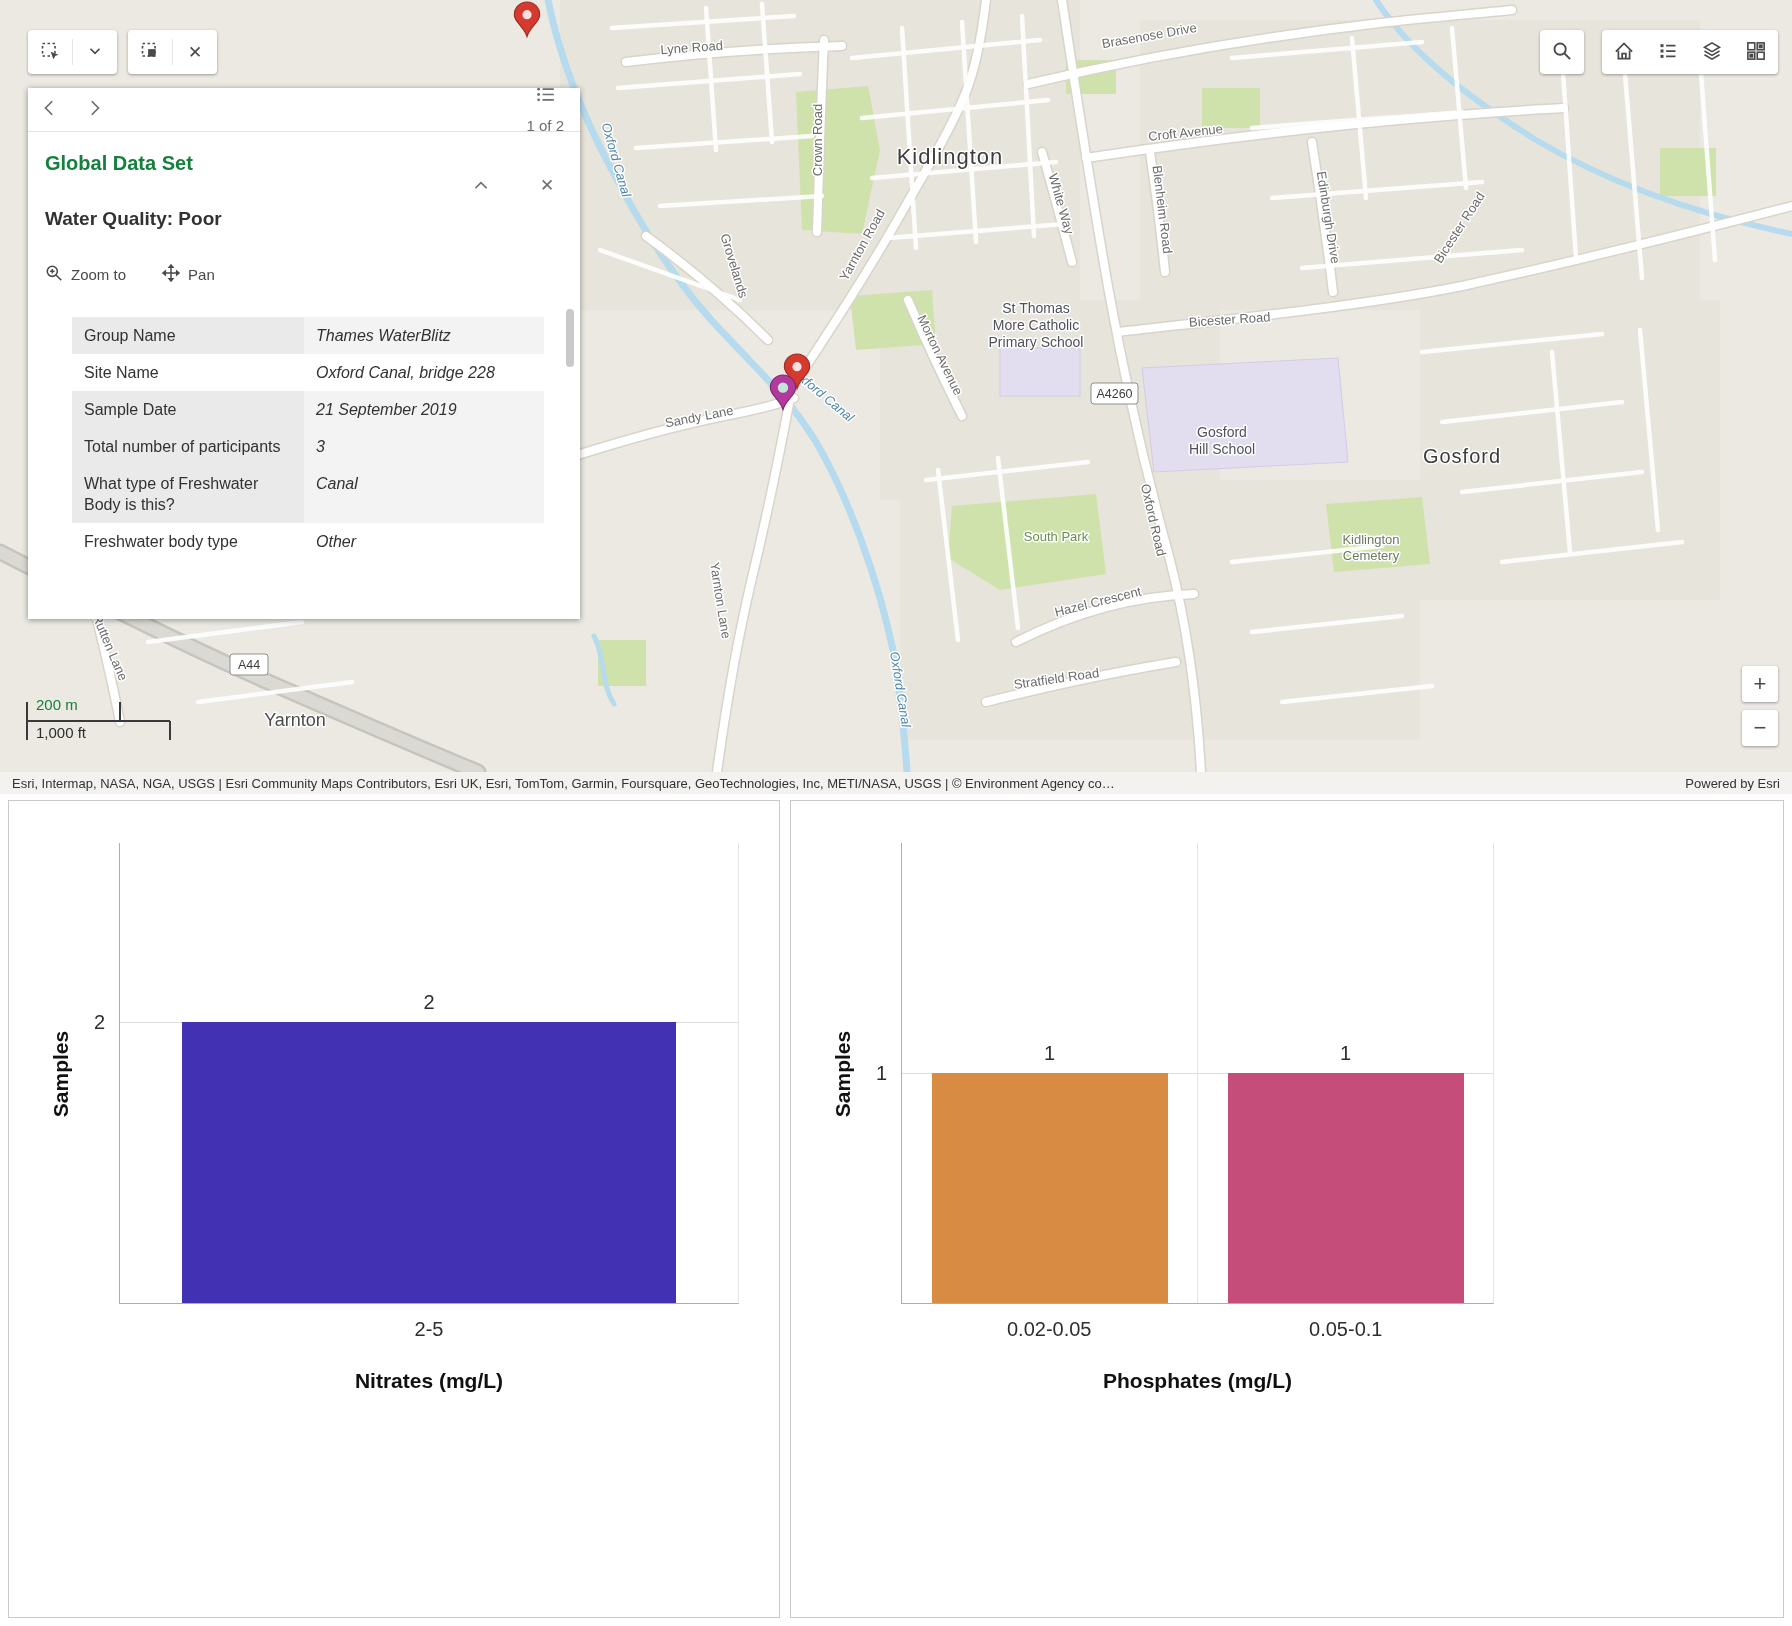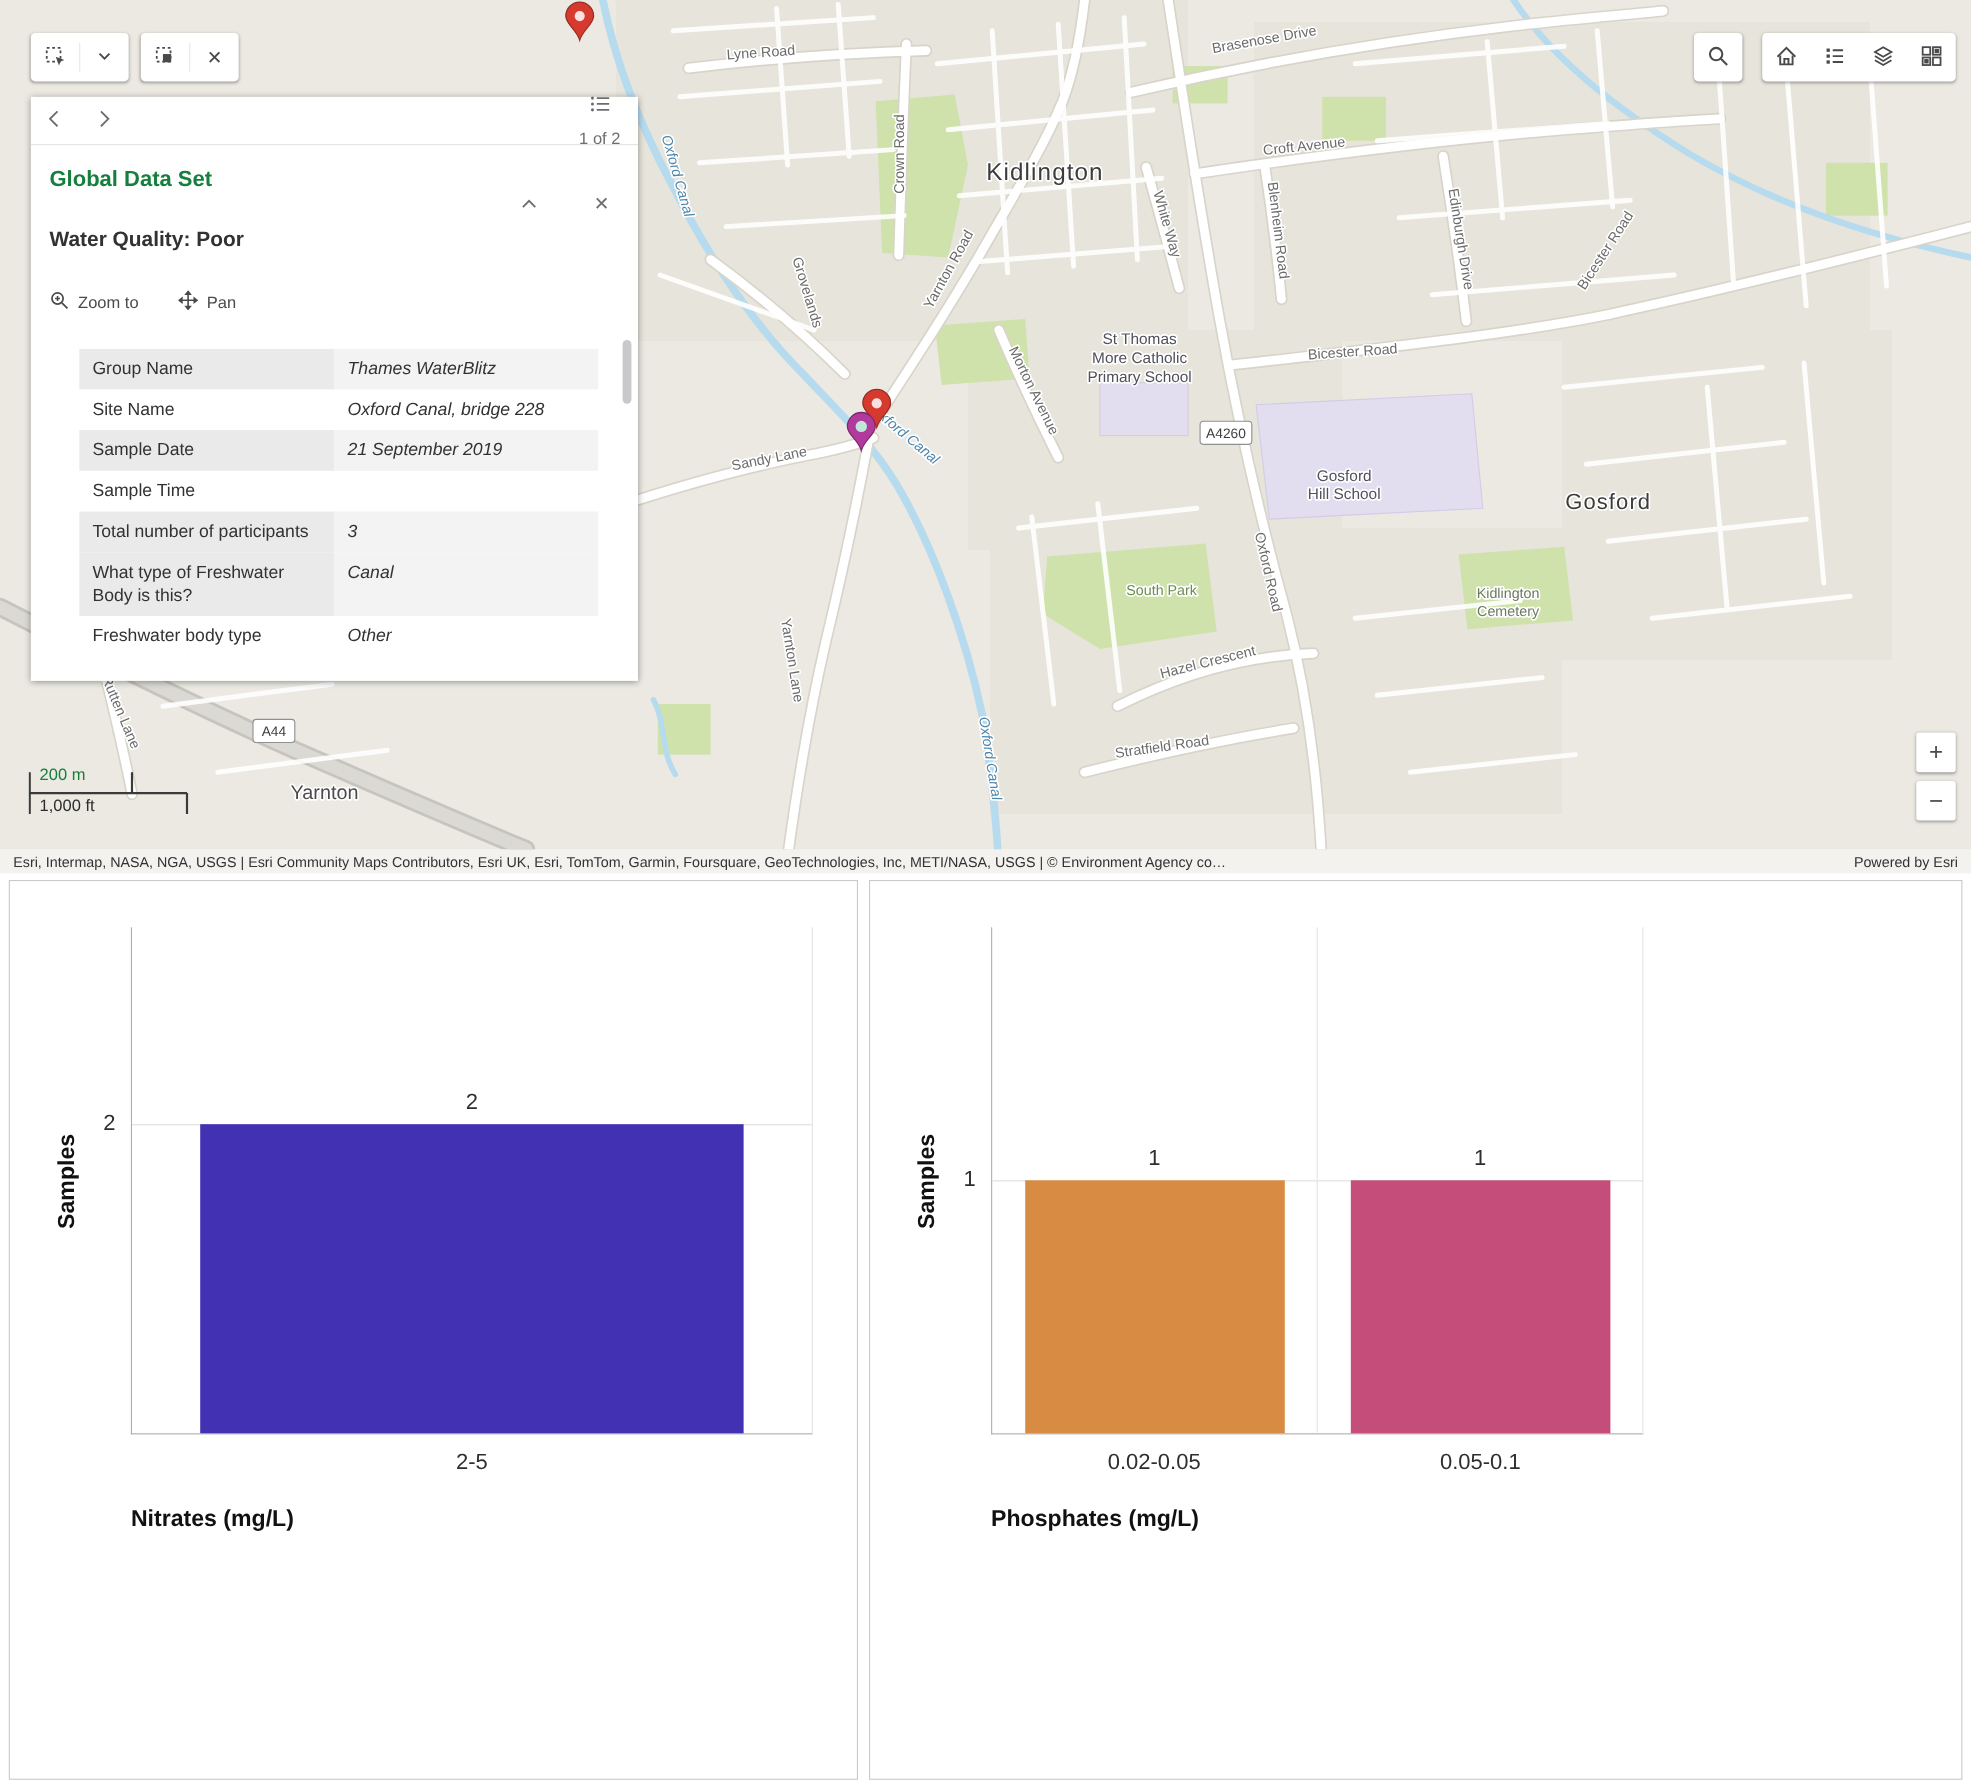--- a/index.html
+++ b/index.html
@@ -89,21 +89,21 @@
   .slot { flex:1; display:flex; align-items:flex-end; justify-content:center; position:relative; z-index:1; }
   .slot.sep { border-left:1px solid #e4e4e4; }
   .bar { width:80%; position:relative; }
   .bar-value { position:absolute; top:-31px; left:0; width:100%; text-align:center; font-size:20px; color:#2e2e2e; }
   .y-ticks { position:absolute; left:0; top:42px; height:461px; width:96px; }
   .ytick { position:absolute; right:0; transform:translateY(-50%); font-size:20px; color:#2e2e2e; }
   .cat-labels { position:absolute; top:517px; display:flex; }
   .chart-left .cat-labels  { left:110px; width:620px; }
   .chart-right .cat-labels { left:110px; width:593px; }
   .cat-label { flex:1; text-align:center; font-size:20px; color:#2e2e2e; }
-  .x-title { position:absolute; top:568px; font-size:21px; font-weight:bold; color:#111; }
+  .x-title { position:absolute; top:568px; text-align:center; font-size:21px; font-weight:bold; color:#111; }
   .chart-left .x-title  { left:110px; width:620px; }
   .chart-right .x-title { left:110px; width:593px; }
   .y-title { position:absolute; left:52px; top:273px; transform:translate(-50%,-50%) rotate(-90deg);
              font-size:21px; font-weight:bold; color:#111; white-space:nowrap; }
 </style>
 </head>
 <body>
 
 <div class="stage">
 
@@ -433,24 +433,20 @@
             <div class="pcell pvalue">Thames WaterBlitz</div>
           </div>
           <div class="prow">
             <div class="pcell plabel">Site Name</div>
             <div class="pcell pvalue">Oxford Canal, bridge 228</div>
           </div>
           <div class="prow shaded">
             <div class="pcell plabel">Sample Date</div>
             <div class="pcell pvalue">21 September 2019</div>
           </div>
-          <div class="prow">
-            <div class="pcell plabel">Sample Time</div>
-            <div class="pcell pvalue"></div>
-          </div>
           <div class="prow shaded">
             <div class="pcell plabel">Total number of participants</div>
             <div class="pcell pvalue">3</div>
           </div>
           <div class="prow shaded">
             <div class="pcell plabel">What type of Freshwater Body is this?</div>
             <div class="pcell pvalue">Canal</div>
           </div>
           <div class="prow">
             <div class="pcell plabel">Freshwater body type</div>

